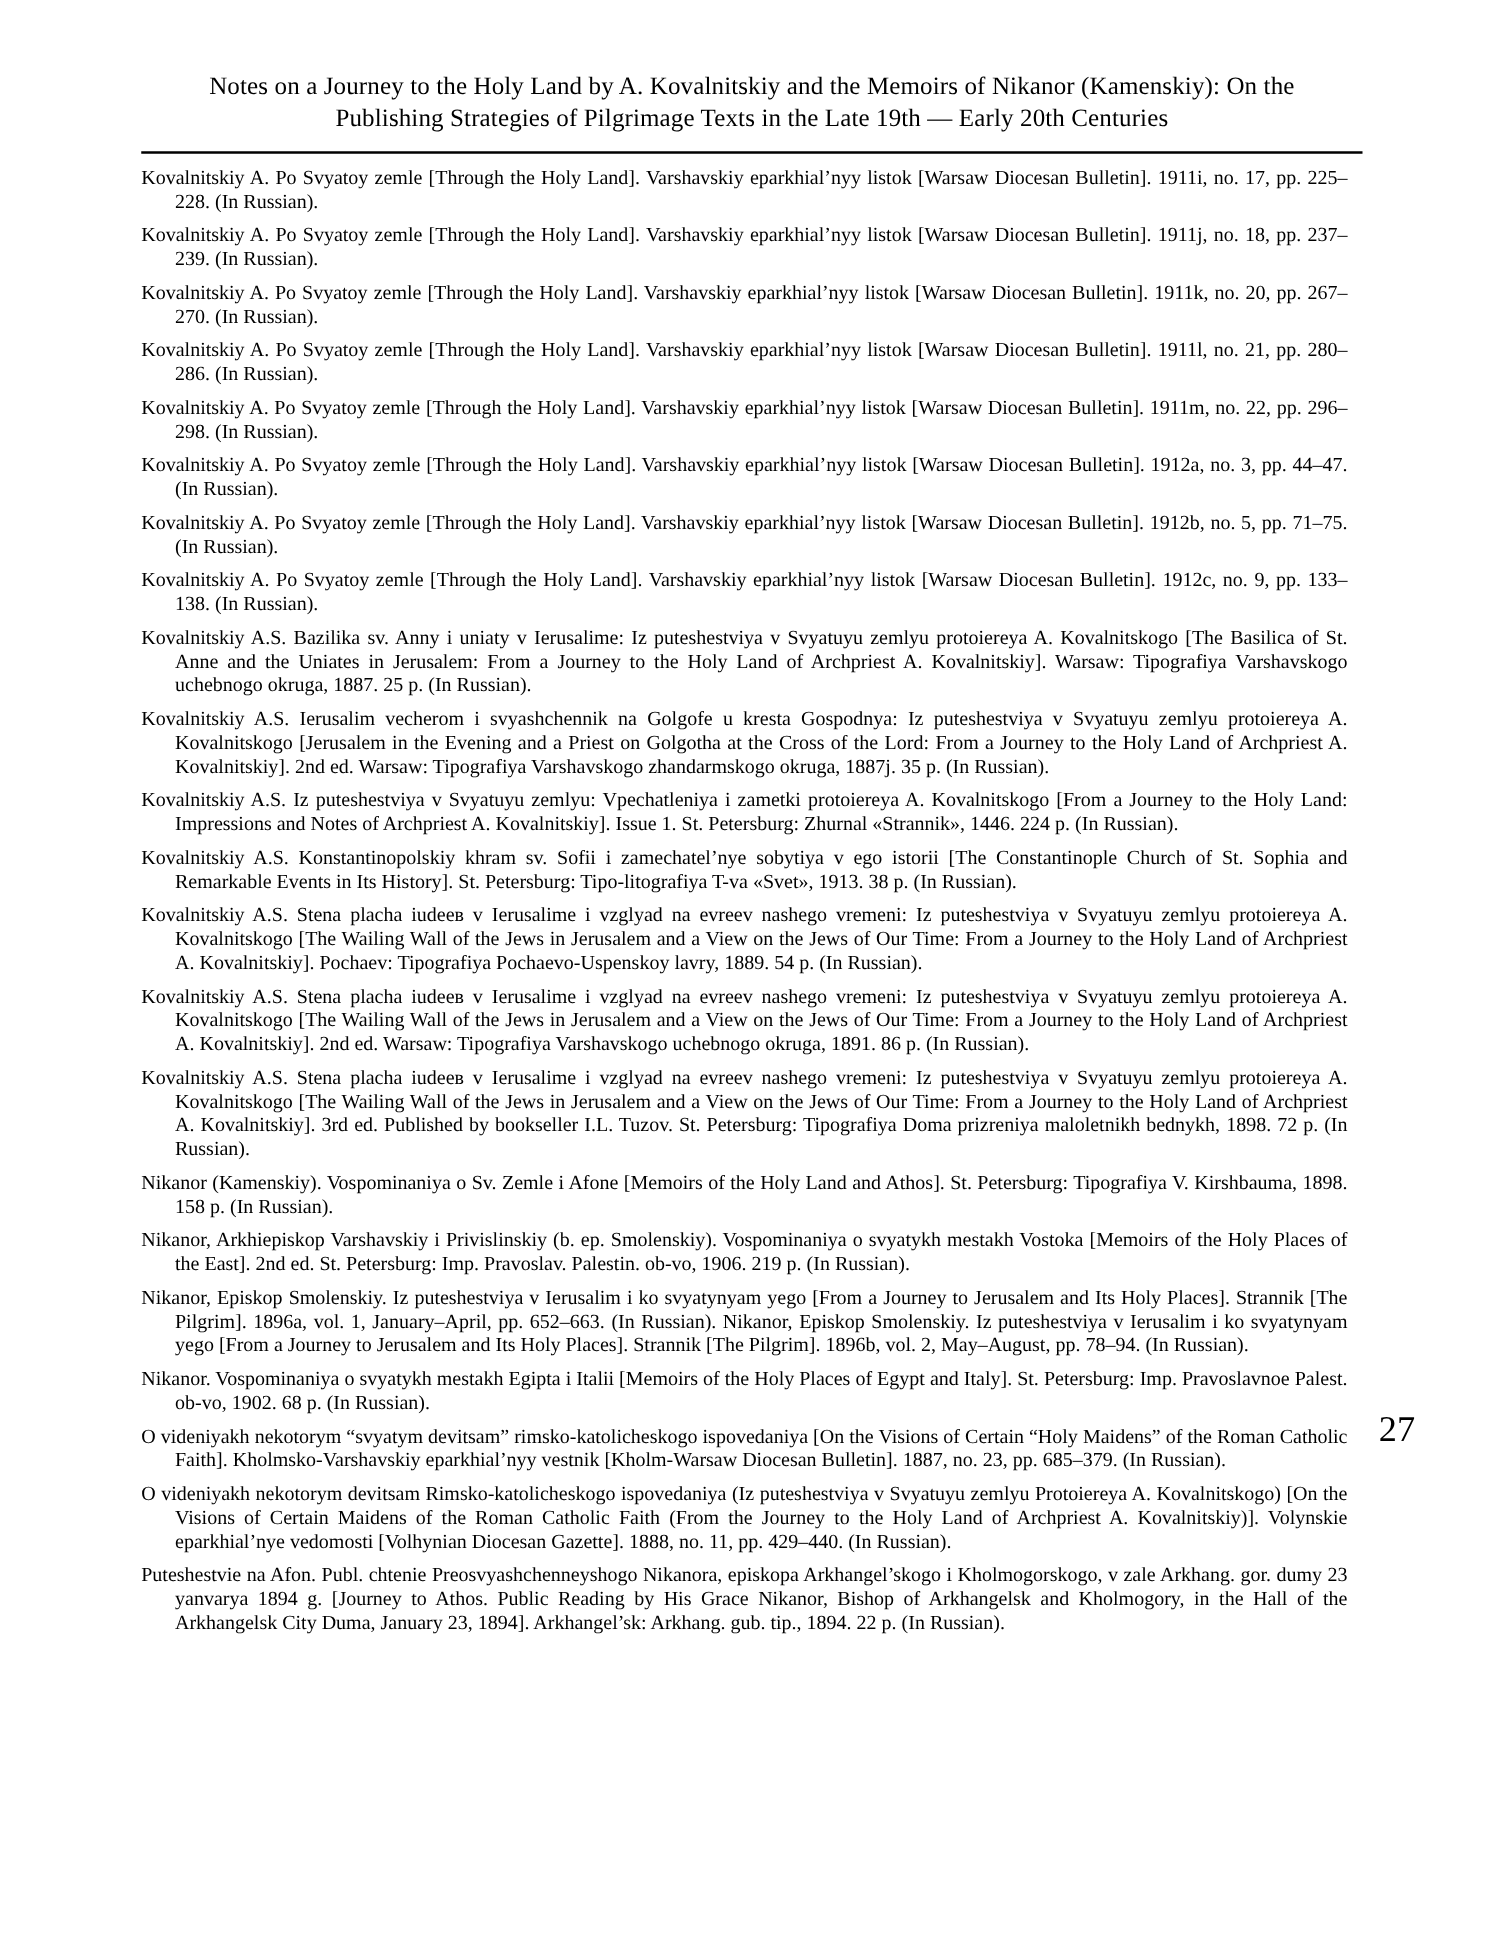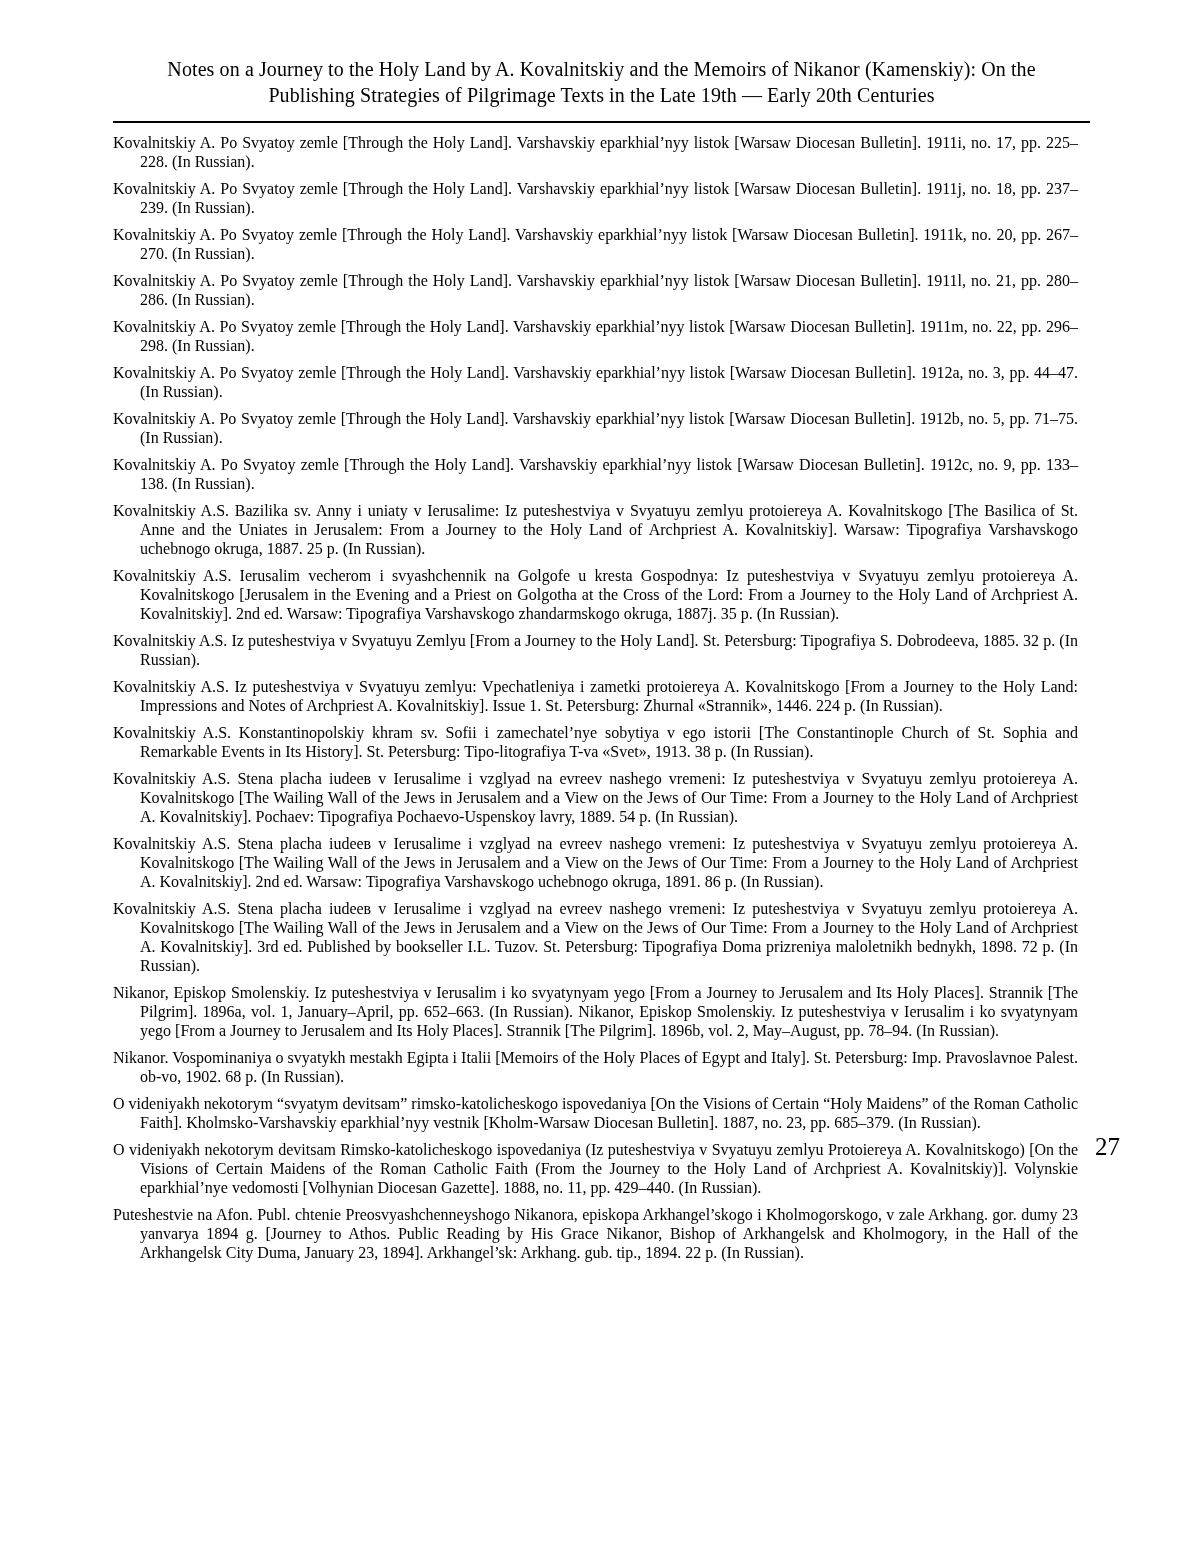--- a/index.html
+++ b/index.html
@@ -45,23 +45,23 @@
   .ref {
     font-size: 16px;
     line-height: 19px;
     text-align: justify;
     margin: 0 12px 8px 0;
     padding-left: 27px;
     text-indent: -27px;
   }
   .page-number {
     position: absolute;
-    right: 80px;
+    right: 68px;
     bottom: 50px;
-    font-size: 25px;
+    font-size: 29px;
     line-height: 1;
   }
 </style>
 </head>
 <body>
 
 <div class="page">
   <div class="content">
 
     <h1 class="title">Notes on a Journey to the Holy Land by A. Kovalnitskiy and the Memoirs of Nikanor (Kamenskiy): On the Publishing Strategies of Pilgrimage Texts in the Late 19th — Early 20th Centuries</h1>
@@ -72,26 +72,27 @@
         <p class="ref">Kovalnitskiy A. Po Svyatoy zemle [Through the Holy Land]. Varshavskiy eparkhial’nyy listok [Warsaw Diocesan Bulletin]. 1911i, no. 17, pp. 225–228. (In Russian).</p>
         <p class="ref">Kovalnitskiy A. Po Svyatoy zemle [Through the Holy Land]. Varshavskiy eparkhial’nyy listok [Warsaw Diocesan Bulletin]. 1911j, no. 18, pp. 237–239. (In Russian).</p>
         <p class="ref">Kovalnitskiy A. Po Svyatoy zemle [Through the Holy Land]. Varshavskiy eparkhial’nyy listok [Warsaw Diocesan Bulletin]. 1911k, no. 20, pp. 267–270. (In Russian).</p>
         <p class="ref">Kovalnitskiy A. Po Svyatoy zemle [Through the Holy Land]. Varshavskiy eparkhial’nyy listok [Warsaw Diocesan Bulletin]. 1911l, no. 21, pp. 280–286. (In Russian).</p>
         <p class="ref">Kovalnitskiy A. Po Svyatoy zemle [Through the Holy Land]. Varshavskiy eparkhial’nyy listok [Warsaw Diocesan Bulletin]. 1911m, no. 22, pp. 296–298. (In Russian).</p>
         <p class="ref">Kovalnitskiy A. Po Svyatoy zemle [Through the Holy Land]. Varshavskiy eparkhial’nyy listok [Warsaw Diocesan Bulletin]. 1912a, no. 3, pp. 44–47. (In Russian).</p>
         <p class="ref">Kovalnitskiy A. Po Svyatoy zemle [Through the Holy Land]. Varshavskiy eparkhial’nyy listok [Warsaw Diocesan Bulletin]. 1912b, no. 5, pp. 71–75. (In Russian).</p>
         <p class="ref">Kovalnitskiy A. Po Svyatoy zemle [Through the Holy Land]. Varshavskiy eparkhial’nyy listok [Warsaw Diocesan Bulletin]. 1912c, no. 9, pp. 133–138. (In Russian).</p>
         <p class="ref">Kovalnitskiy A.S. Bazilika sv. Anny i uniaty v Ierusalime: Iz puteshestviya v Svyatuyu zemlyu protoiereya A. Kovalnitskogo [The Basilica of St. Anne and the Uniates in Jerusalem: From a Journey to the Holy Land of Archpriest A. Kovalnitskiy]. Warsaw: Tipografiya Varshavskogo uchebnogo okruga, 1887. 25 p. (In Russian).</p>
         <p class="ref">Kovalnitskiy A.S. Ierusalim vecherom i svyashchennik na Golgofe u kresta Gospodnya: Iz puteshestviya v Svyatuyu zemlyu protoiereya A. Kovalnitskogo [Jerusalem in the Evening and a Priest on Golgotha at the Cross of the Lord: From a Journey to the Holy Land of Archpriest A. Kovalnitskiy]. 2nd ed. Warsaw: Tipografiya Varshavskogo zhandarmskogo okruga, 1887j. 35 p. (In Russian).</p>
-        <p class="ref">Kovalnitskiy A.S. Iz puteshestviya v Svyatuyu Zemlyu [From a Journey to the Holy Land]. St. Petersburg: Tipografiya S. Dobrodeeva, 1885. 32 p. (In Russian).</p>
         <p class="ref">Kovalnitskiy A.S. Iz puteshestviya v Svyatuyu zemlyu: Vpechatleniya i zametki protoiereya A. Kovalnitskogo [From a Journey to the Holy Land: Impressions and Notes of Archpriest A. Kovalnitskiy]. Issue 1. St. Petersburg: Zhurnal «Strannik», 1446. 224 p. (In Russian).</p>
         <p class="ref">Kovalnitskiy A.S. Konstantinopolskiy khram sv. Sofii i zamechatel’nye sobytiya v ego istorii [The Constantinople Church of St. Sophia and Remarkable Events in Its History]. St. Petersburg: Tipo-litografiya T-va «Svet», 1913. 38 p. (In Russian).</p>
         <p class="ref">Kovalnitskiy A.S. Stena placha iudeeв v Ierusalime i vzglyad na evreev nashego vremeni: Iz puteshestviya v Svyatuyu zemlyu protoiereya A. Kovalnitskogo [The Wailing Wall of the Jews in Jerusalem and a View on the Jews of Our Time: From a Journey to the Holy Land of Archpriest A. Kovalnitskiy]. Pochaev: Tipografiya Pochaevo-Uspenskoy lavry, 1889. 54 p. (In Russian).</p>
         <p class="ref">Kovalnitskiy A.S. Stena placha iudeeв v Ierusalime i vzglyad na evreev nashego vremeni: Iz puteshestviya v Svyatuyu zemlyu protoiereya A. Kovalnitskogo [The Wailing Wall of the Jews in Jerusalem and a View on the Jews of Our Time: From a Journey to the Holy Land of Archpriest A. Kovalnitskiy]. 2nd ed. Warsaw: Tipografiya Varshavskogo uchebnogo okruga, 1891. 86 p. (In Russian).</p>
         <p class="ref">Kovalnitskiy A.S. Stena placha iudeeв v Ierusalime i vzglyad na evreev nashego vremeni: Iz puteshestviya v Svyatuyu zemlyu protoiereya A. Kovalnitskogo [The Wailing Wall of the Jews in Jerusalem and a View on the Jews of Our Time: From a Journey to the Holy Land of Archpriest A. Kovalnitskiy]. 3rd ed. Published by bookseller I.L. Tuzov. St. Petersburg: Tipografiya Doma prizreniya maloletnikh bednykh, 1898. 72 p. (In Russian).</p>
+        <p class="ref">Nikanor (Kamenskiy). Vospominaniya o Sv. Zemle i Afone [Memoirs of the Holy Land and Athos]. St. Petersburg: Tipografiya V. Kirshbauma, 1898. 158 p. (In Russian).</p>
+        <p class="ref">Nikanor, Arkhiepiskop Varshavskiy i Privislinskiy (b. ep. Smolenskiy). Vospominaniya o svyatykh mestakh Vostoka [Memoirs of the Holy Places of the East]. 2nd ed. St. Petersburg: Imp. Pravoslav. Palestin. ob-vo, 1906. 219 p. (In Russian).</p>
         <p class="ref">Nikanor, Episkop Smolenskiy. Iz puteshestviya v Ierusalim i ko svyatynyam yego [From a Journey to Jerusalem and Its Holy Places]. Strannik [The Pilgrim]. 1896a, vol. 1, January–April, pp. 652–663. (In Russian). Nikanor, Episkop Smolenskiy. Iz puteshestviya v Ierusalim i ko svyatynyam yego [From a Journey to Jerusalem and Its Holy Places]. Strannik [The Pilgrim]. 1896b, vol. 2, May–August, pp. 78–94. (In Russian).</p>
         <p class="ref">Nikanor. Vospominaniya o svyatykh mestakh Egipta i Italii [Memoirs of the Holy Places of Egypt and Italy]. St. Petersburg: Imp. Pravoslavnoe Palest. ob-vo, 1902. 68 p. (In Russian).</p>
         <p class="ref">O videniyakh nekotorym “svyatym devitsam” rimsko-katolicheskogo ispovedaniya [On the Visions of Certain “Holy Maidens” of the Roman Catholic Faith]. Kholmsko-Varshavskiy eparkhial’nyy vestnik [Kholm-Warsaw Diocesan Bulletin]. 1887, no. 23, pp. 685–379. (In Russian).</p>
         <p class="ref">O videniyakh nekotorym devitsam Rimsko-katolicheskogo ispovedaniya (Iz puteshestviya v Svyatuyu zemlyu Protoiereya A. Kovalnitskogo) [On the Visions of Certain Maidens of the Roman Catholic Faith (From the Journey to the Holy Land of Archpriest A. Kovalnitskiy)]. Volynskie eparkhial’nye vedomosti [Volhynian Diocesan Gazette]. 1888, no. 11, pp. 429–440. (In Russian).</p>
         <p class="ref">Puteshestvie na Afon. Publ. chtenie Preosvyashchenneyshogo Nikanora, episkopa Arkhangel’skogo i Kholmogorskogo, v zale Arkhang. gor. dumy 23 yanvarya 1894 g. [Journey to Athos. Public Reading by His Grace Nikanor, Bishop of Arkhangelsk and Kholmogory, in the Hall of the Arkhangelsk City Duma, January 23, 1894]. Arkhangel’sk: Arkhang. gub. tip., 1894. 22 p. (In Russian).</p>
       </div>
 
   </div>
 
   <div class="page-number">27</div>

